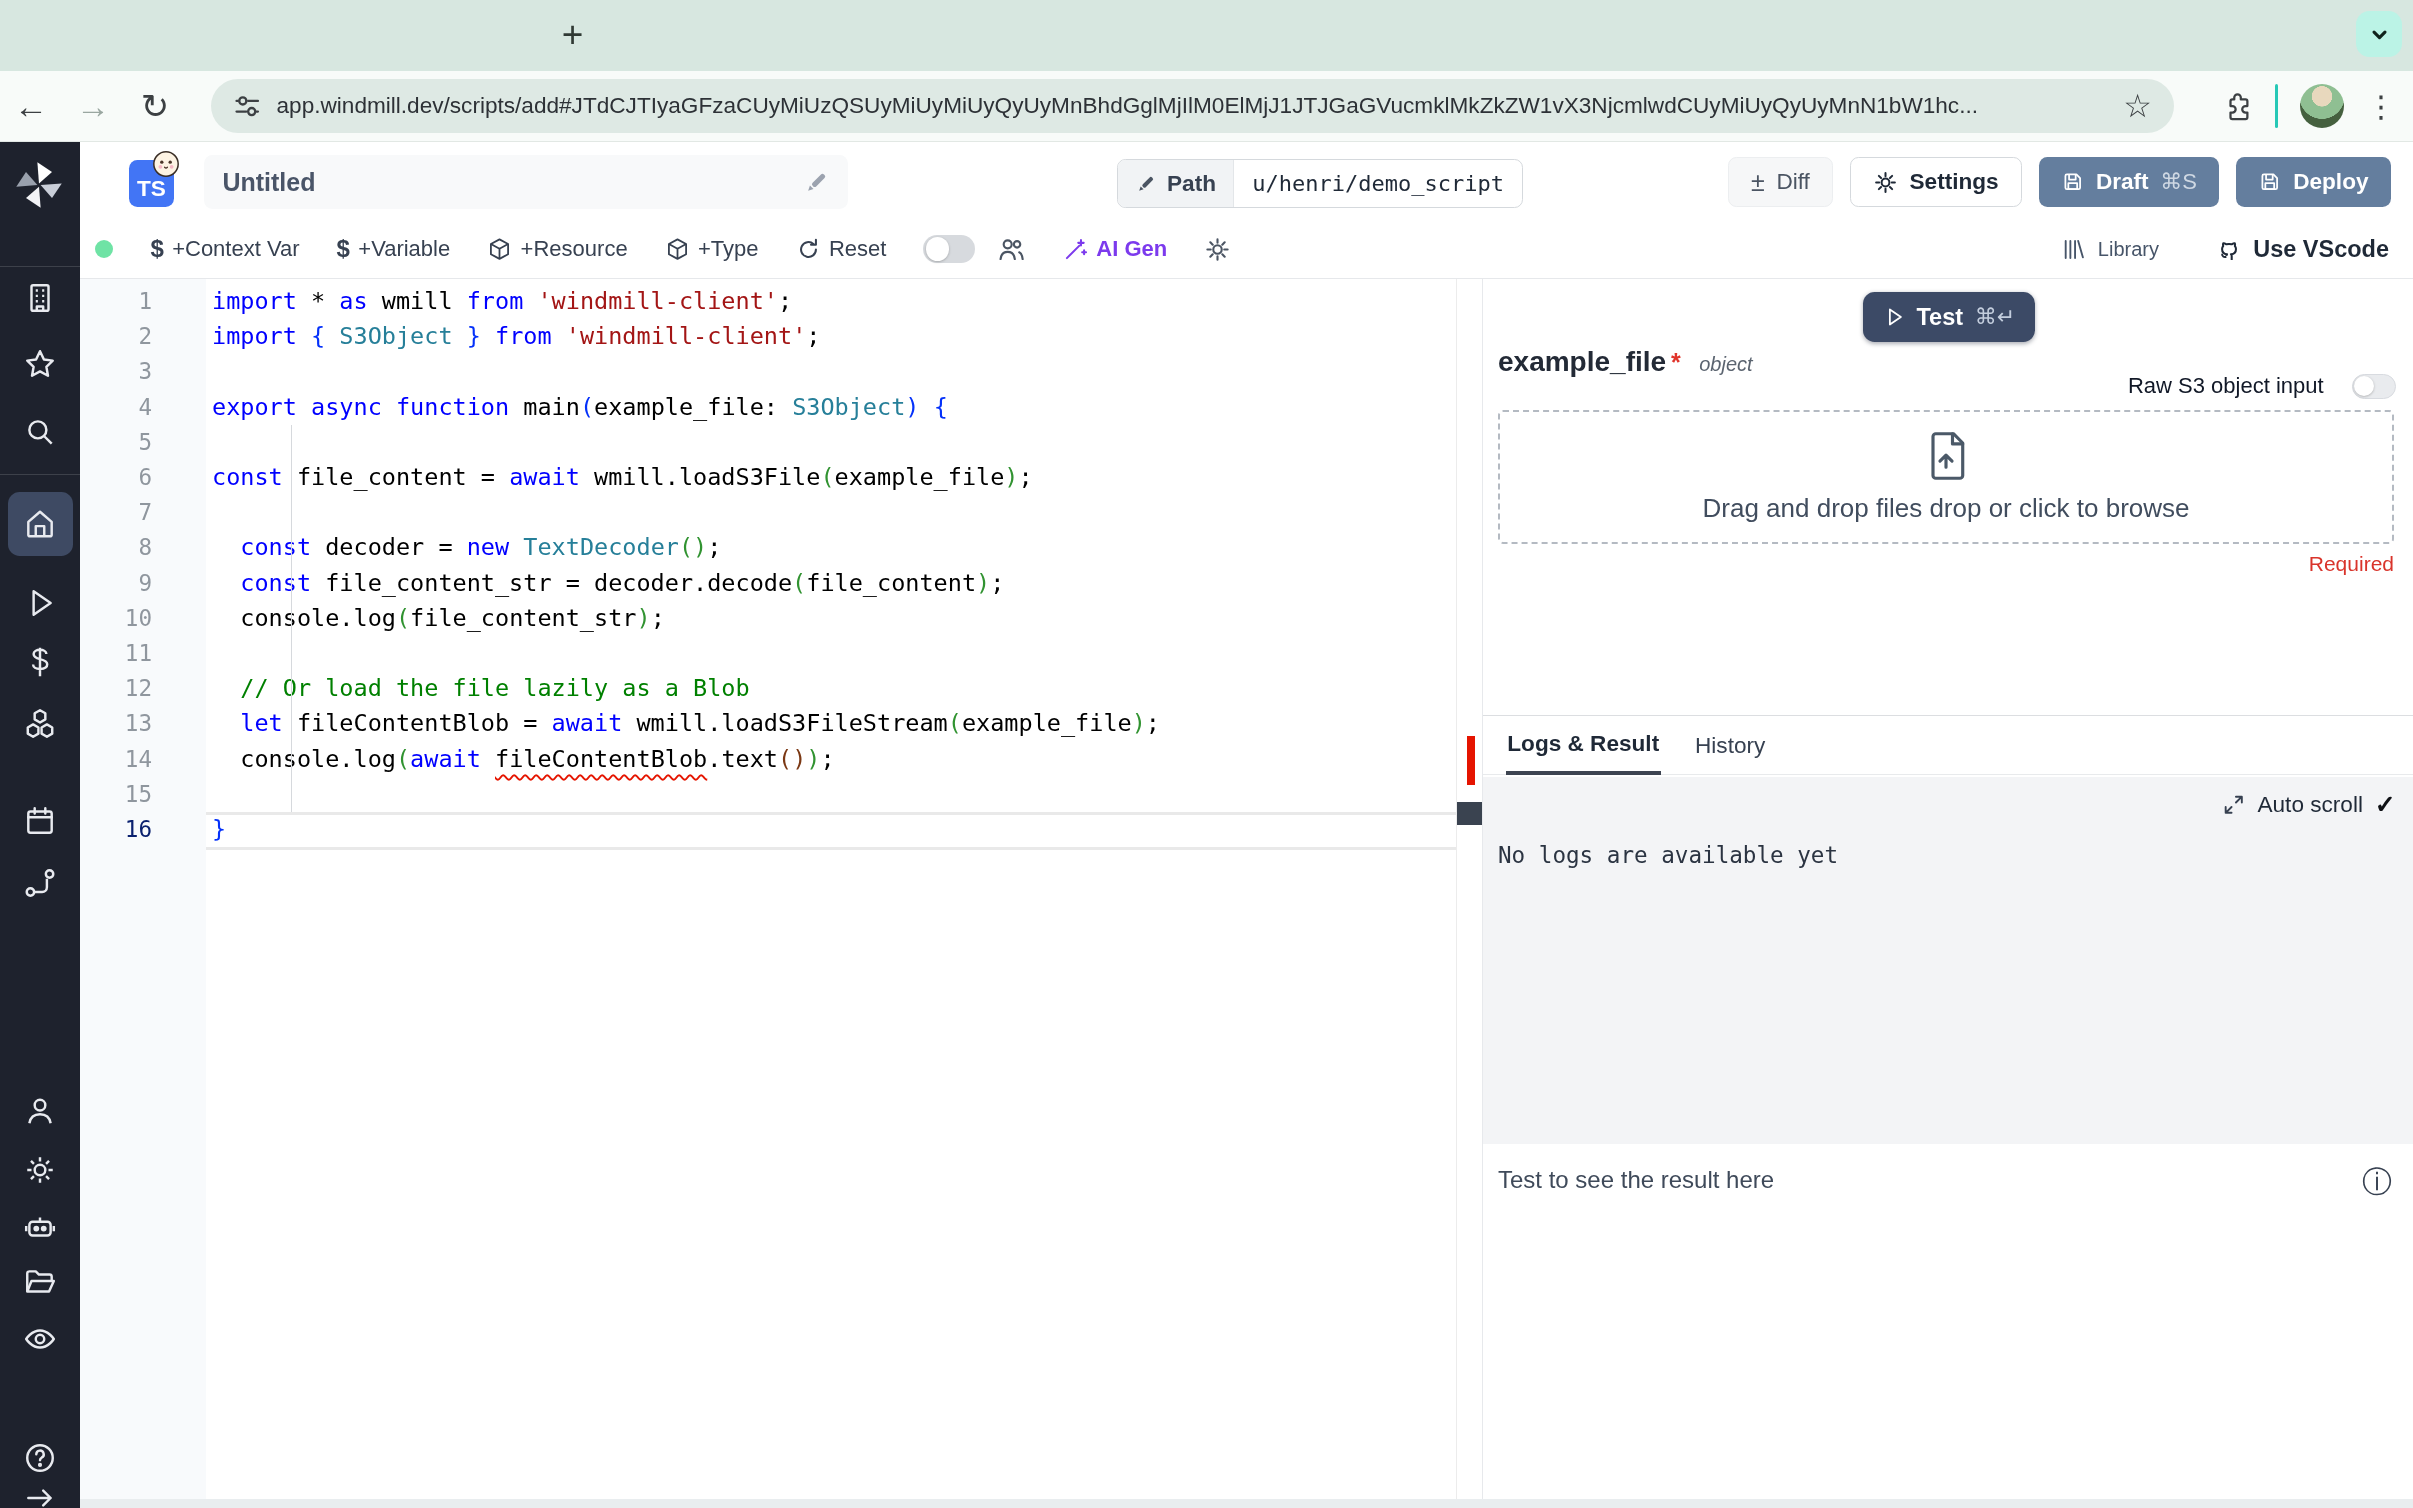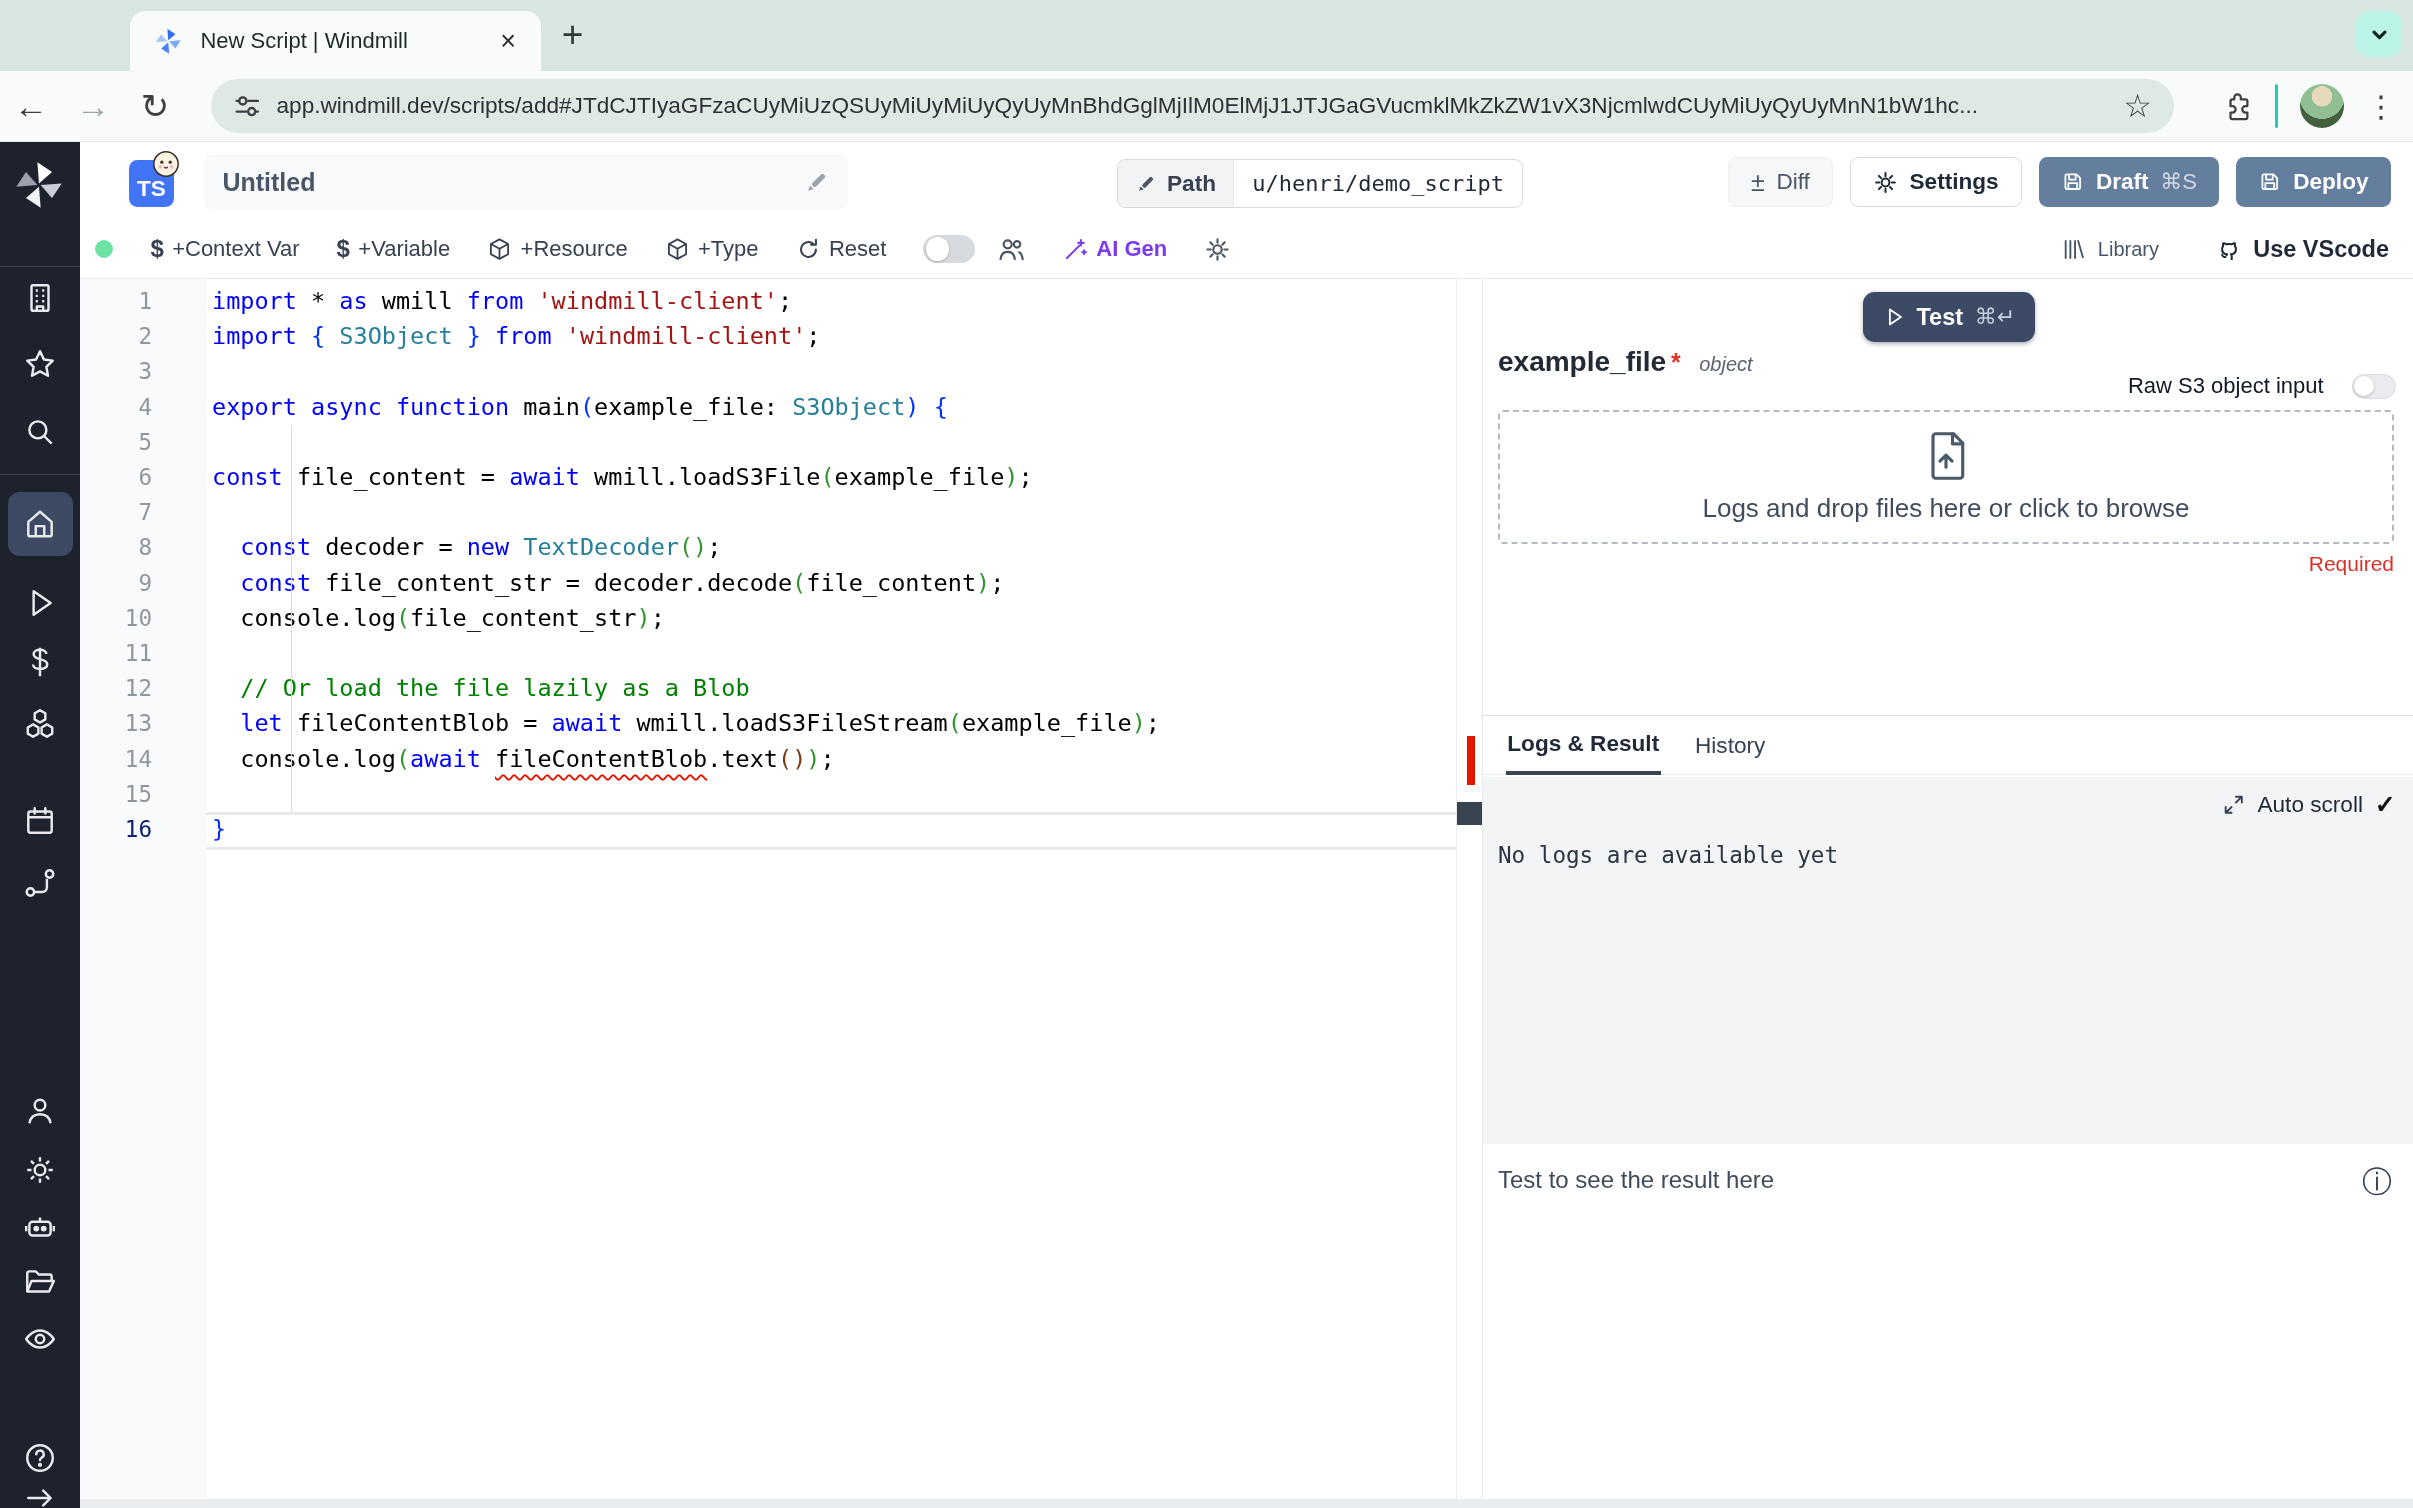--- a/index.html
+++ b/index.html
@@ -134,32 +134,20 @@
   .result-info { position:absolute; right:22px; top:18.4px; font-size:30px; color:#374151; }
 
   svg { display:block; }
 </style>
 </head>
 <body>
 
 <div class="screen">
 
   <div class="tabstrip">
-    <div class="tab">
-      <span class="tab-favicon">
-        <svg viewBox="0 0 32 32" width="28.5" height="28.5">
-          <polygon points="16,15 15,2 24,8" fill="#2f6df6"></polygon>
-          <polygon points="17,16 30,15 24,24" fill="#7ea8fb"></polygon>
-          <polygon points="16,17 17,30 8,24" fill="#4c82f7"></polygon>
-          <polygon points="15,16 2,17 8,8" fill="#a8c4fd"></polygon>
-        </svg>
-      </span>
-      <span class="tab-title">New Script | Windmill</span>
-      <span class="tab-close">×</span>
-    </div>
     <div class="newtab-btn">+</div>
     <div class="tabsearch-btn">
       <span>
         <svg viewBox="0 0 32 32" width="25" height="25">
             <path d="M9 13l7 7 7-7" fill="none" stroke="#10221c" stroke-width="4" stroke-linecap="round" stroke-linejoin="round"></path>
           </svg>
       </span>
     </div>
   </div>
 
@@ -540,21 +528,21 @@
       </div>
 
       <div class="dropzone">
         <span>
           <svg viewBox="0 0 44 56" width="42" height="52" fill="none" stroke="#4b5968" stroke-width="3.4" stroke-linejoin="round" stroke-linecap="round">
             <path d="M11 4h19l10 10v35a3 3 0 0 1-3 3H11a3 3 0 0 1-3-3V7a3 3 0 0 1 3-3z"></path>
             <path d="M29 4v11h11"></path>
             <path d="M22 40V27M15.5 33.5L22 27l6.5 6.5"></path>
           </svg>
         </span>
-        <span class="dropzone-text">Logs and drop files here or click to browse</span>
+        <span class="dropzone-text">Drag and drop files drop or click to browse</span>
       </div>
       <div class="required-note">Required</div>
 
       <div class="logs-divider"></div>
       <div class="tabs-row">
         <div class="tab-logs">Logs &amp; Result</div>
         <div class="tab-history">History</div>
       </div>
 
       <div class="logs-area">

